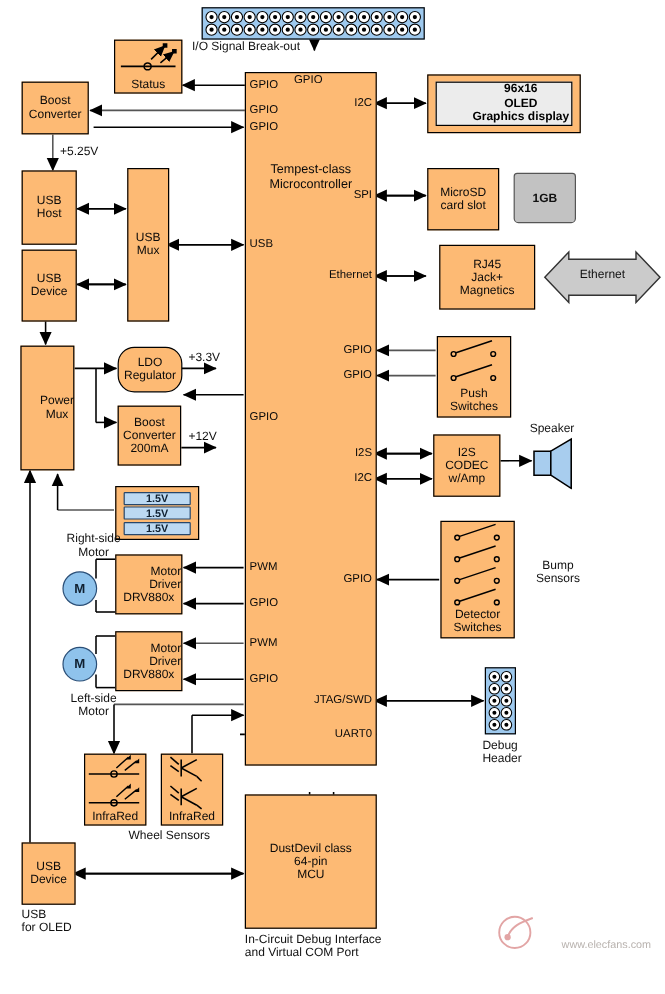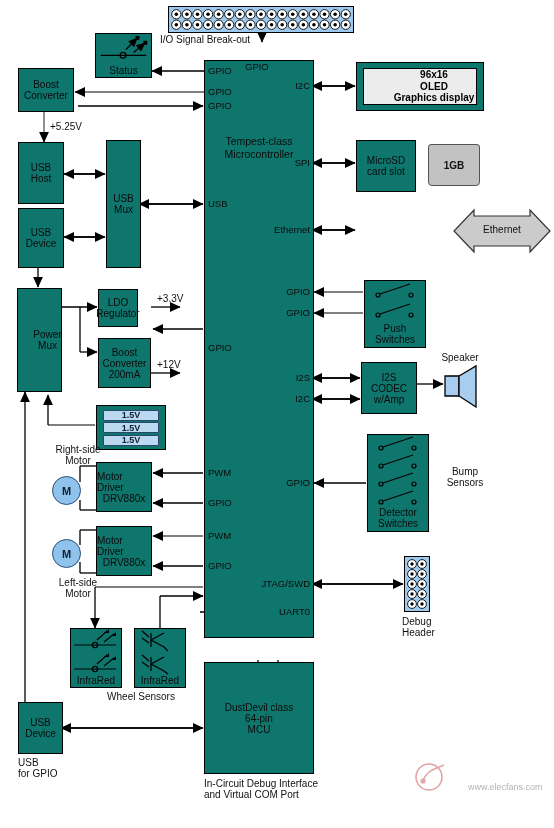--- a/index.html
+++ b/index.html
@@ -1,21 +1,21 @@
 <!DOCTYPE html>
 <html><head>
 <meta charset="utf-8">
 <style>
   html,body{margin:0;padding:0;background:#ffffff;}
   body{width:554px;height:828px;position:relative;overflow:hidden;
        font-family:"Liberation Sans","DejaVu Sans",sans-serif;}
   #canvas{position:absolute;left:0;top:0;width:554px;height:828px;}
   .blk{position:absolute;box-sizing:border-box;border:1.5px solid #000;
-       background:#0f766e;display:flex;flex-direction:column;
-       align-items:center;justify-content:center;text-align:left;
+       background:#fdba74;display:flex;flex-direction:column;
+       align-items:center;justify-content:center;text-align:right;
        font-size:10px;line-height:11px;color:#0a0a0a;}
   .lbl{position:absolute;font-size:10px;line-height:11px;color:#111;text-align:center;}
   .lbl.left{text-align:left;}
   .pin{position:absolute;font-size:9.5px;line-height:10px;color:#0a0a0a;white-space:nowrap;}
   .pin.r{text-align:right;}
   svg.ov{position:absolute;left:0;top:0;width:554px;height:828px;pointer-events:none;}
   .mcu{font-size:10.5px;line-height:13px;}
   .oledin{position:absolute;box-sizing:border-box;border:1px solid #000;background:#ececec;
           display:flex;flex-direction:column;align-items:center;justify-content:center;
           font-size:10px;line-height:11.5px;font-weight:bold;color:#000;padding-left:28px;}
@@ -249,21 +249,21 @@
   <div class="blk" style="left:106px;top:140px;width:35px;height:128px;">
     <span>USB</span>
     <span>Mux</span>
   </div>
 
   <div class="blk" style="left:17px;top:288px;width:45px;height:104px;padding-left:16px;">
     <span>Power</span>
     <span>Mux</span>
   </div>
 
-  <div class="blk" style="left:98px;top:289px;width:40px;height:38px;">
+  <div class="blk" style="left:98px;top:289px;width:54px;height:38px;border-radius:14px;">
     <span>LDO</span>
     <span>Regulator</span>
   </div>
   <div class="lbl left" style="left:157px;top:293px;width:50px;">+3.3V</div>
 
   <div class="blk" style="left:98px;top:338px;width:53px;height:50px;">
     <span>Boost</span>
     <span>Converter</span>
     <span>200mA</span>
   </div>
@@ -334,21 +334,21 @@
     <span>InfraRed</span>
   </div>
   <div class="lbl" style="left:86px;top:691px;width:110px;">Wheel Sensors</div>
 
   <div class="blk" style="left:18px;top:702px;width:45px;height:52px;">
     <span>USB</span>
     <span>Device</span>
   </div>
   <div class="lbl left" style="left:18px;top:757px;width:80px;">
     <span>USB</span><br>
-    <span>for GPIO</span>
+    <span>for OLED</span>
   </div>
 
   <div class="blk mcu" style="left:204px;top:60px;width:110px;height:578px;justify-content:flex-start;padding-top:74px;">
     <span>Tempest-class</span>
     <span>Microcontroller</span>
   </div>
 
   <div class="pin" style="left:245px;top:62px;">GPIO</div>
 
   <div class="pin" style="left:208px;top:66px;">GPIO</div>
@@ -381,20 +381,25 @@
   </div>
 
   <div class="blk" style="left:356px;top:140px;width:60px;height:52px;">
     <span>MicroSD</span>
     <span>card slot</span>
   </div>
   <div class="sd" style="left:428px;top:144px;width:50px;height:40px;">
     <span>1GB</span>
   </div>
 
+  <div class="blk" style="left:366px;top:204px;width:80px;height:54px;">
+    <span>RJ45</span>
+    <span>Jack+</span>
+    <span>Magnetics</span>
+  </div>
 
   <div style="position:absolute;left:452px;top:208px;width:100px;height:46px;">
     <svg width="100" height="46" viewBox="0 0 100 46">
       <path d="M22,8 L22,2 L2,23 L22,44 L22,38 L78,38 L78,44 L98,23 L78,2 L78,8 z" fill="#cbcbcb" stroke="#333" stroke-width="1.2"></path>
     </svg>
     <div style="position:absolute;left:0;top:16px;width:100px;text-align:center;font-size:10px;color:#111;">Ethernet</div>
   </div>
 
   <div class="blk" style="left:364px;top:280px;width:62px;height:68px;justify-content:flex-end;padding-bottom:2px;">
     <svg width="58" height="40" viewBox="0 0 58 40" style="margin-bottom:1px;">

